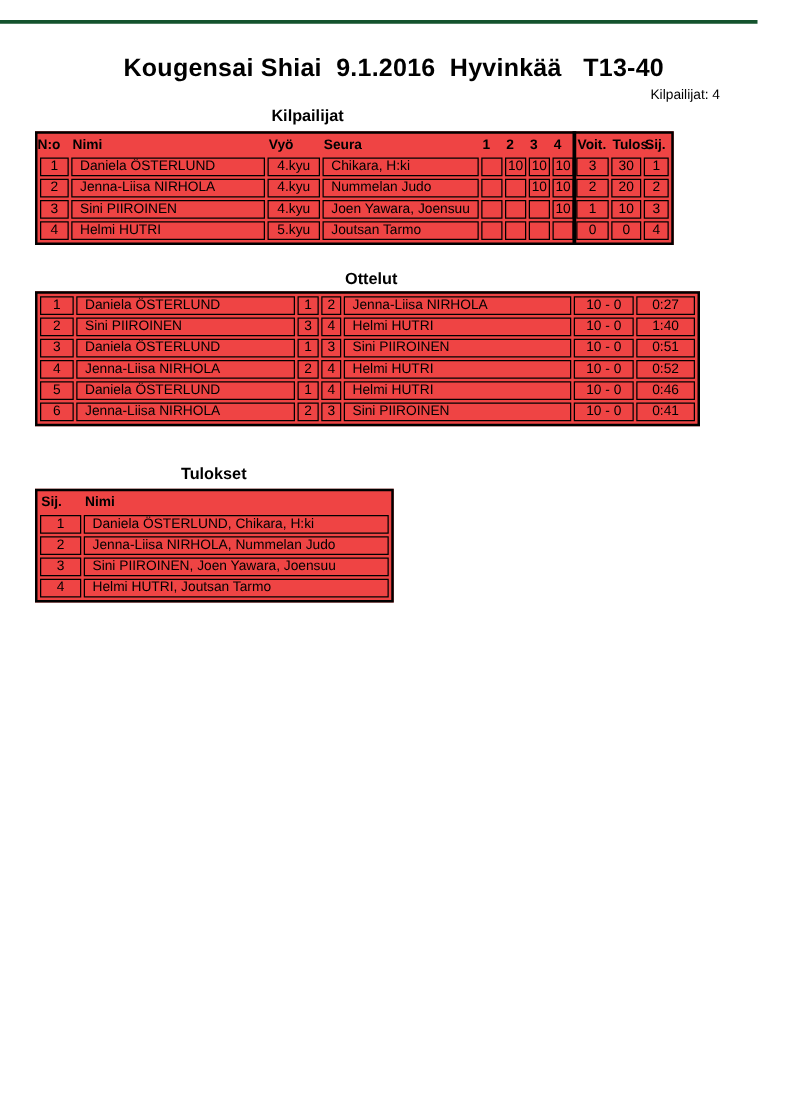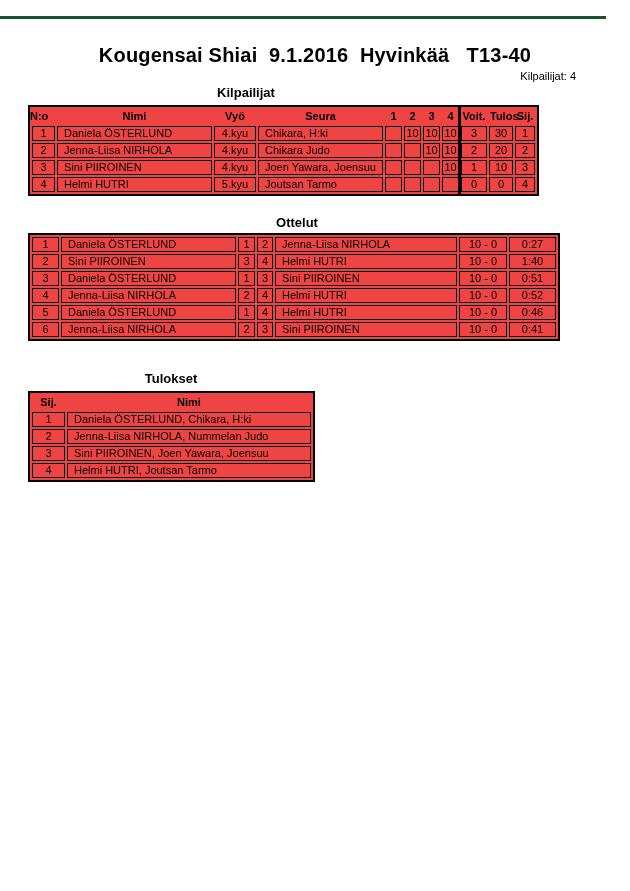--- a/index.html
+++ b/index.html
@@ -64,21 +64,21 @@
     white-space: nowrap;
     overflow: hidden;
   }
   table.tbl th {
     border: 1px solid transparent;
     height: 13px;
     font-size: 11px;
     line-height: 13px;
     font-weight: bold;
     padding: 0;
-    text-align: center;
+    text-align: left;
     vertical-align: middle;
     white-space: nowrap;
     overflow: visible;
   }
   table.tbl th.thl { text-align: left; text-indent: -3px; }
   table.tbl td.name { text-align: left; padding-left: 6px; padding-right: 2px; }
   .vdiv {
     position: absolute;
     top: 0; bottom: 0;
     width: 3px;
@@ -134,21 +134,21 @@
         <td>10</td>
         <td>10</td>
         <td>3</td>
         <td>30</td>
         <td>1</td>
       </tr>
       <tr>
         <td>2</td>
         <td class="name">Jenna-Liisa NIRHOLA</td>
         <td>4.kyu</td>
-        <td class="name">Chikara Judo</td>
+        <td class="name">Nummelan Judo</td>
         <td></td>
         <td></td>
         <td>10</td>
         <td>10</td>
         <td>2</td>
         <td>20</td>
         <td>2</td>
       </tr>
       <tr>
         <td>3</td>

